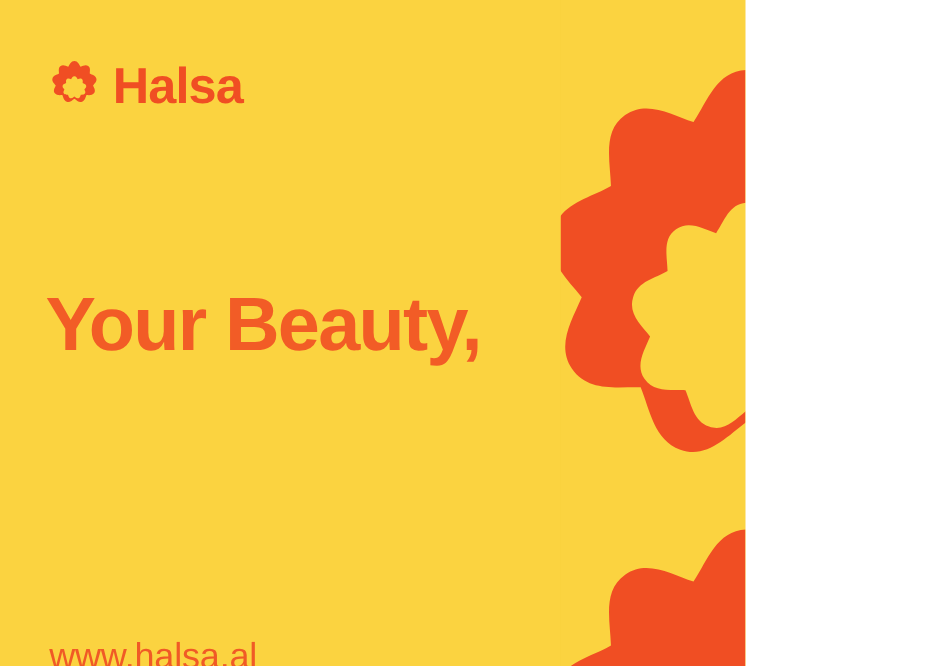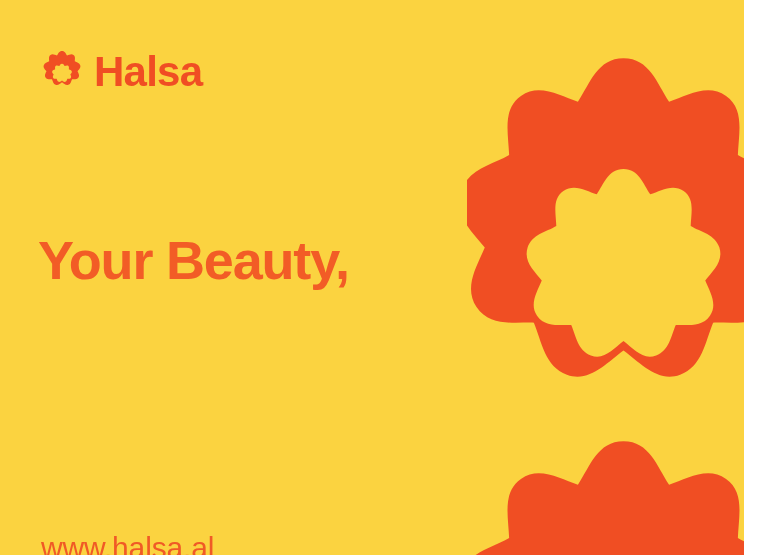--- a/index.html
+++ b/index.html
@@ -2,21 +2,21 @@
 <html><head>
 <meta charset="utf-8">
 <style>
   html, body {
     margin: 0;
     padding: 0;
     background: #ffffff;
   }
   #banner {
     position: relative;
-    width: 744px;
+    width: 621px;
     height: 555px;
     overflow: hidden;
     background: #FBD340;
     font-family: "Liberation Sans", sans-serif;
     -webkit-font-smoothing: antialiased;
   }
 
   
   #left-panel {
     position: absolute;
@@ -51,21 +51,21 @@
     line-height: 1;
     white-space: nowrap;
   }
 
   
   #headline {
     position: absolute;
     left: 38px;
     top: 196px;
     color: #F25C26;
-    font-size: 54px;
+    font-size: 63px;
     font-weight: 700;
     line-height: 1.07;
     letter-spacing: -0.022em;
     white-space: nowrap;
   }
   #headline .hl-line { display: block; }
 
   
   #site-url {
     position: absolute;

